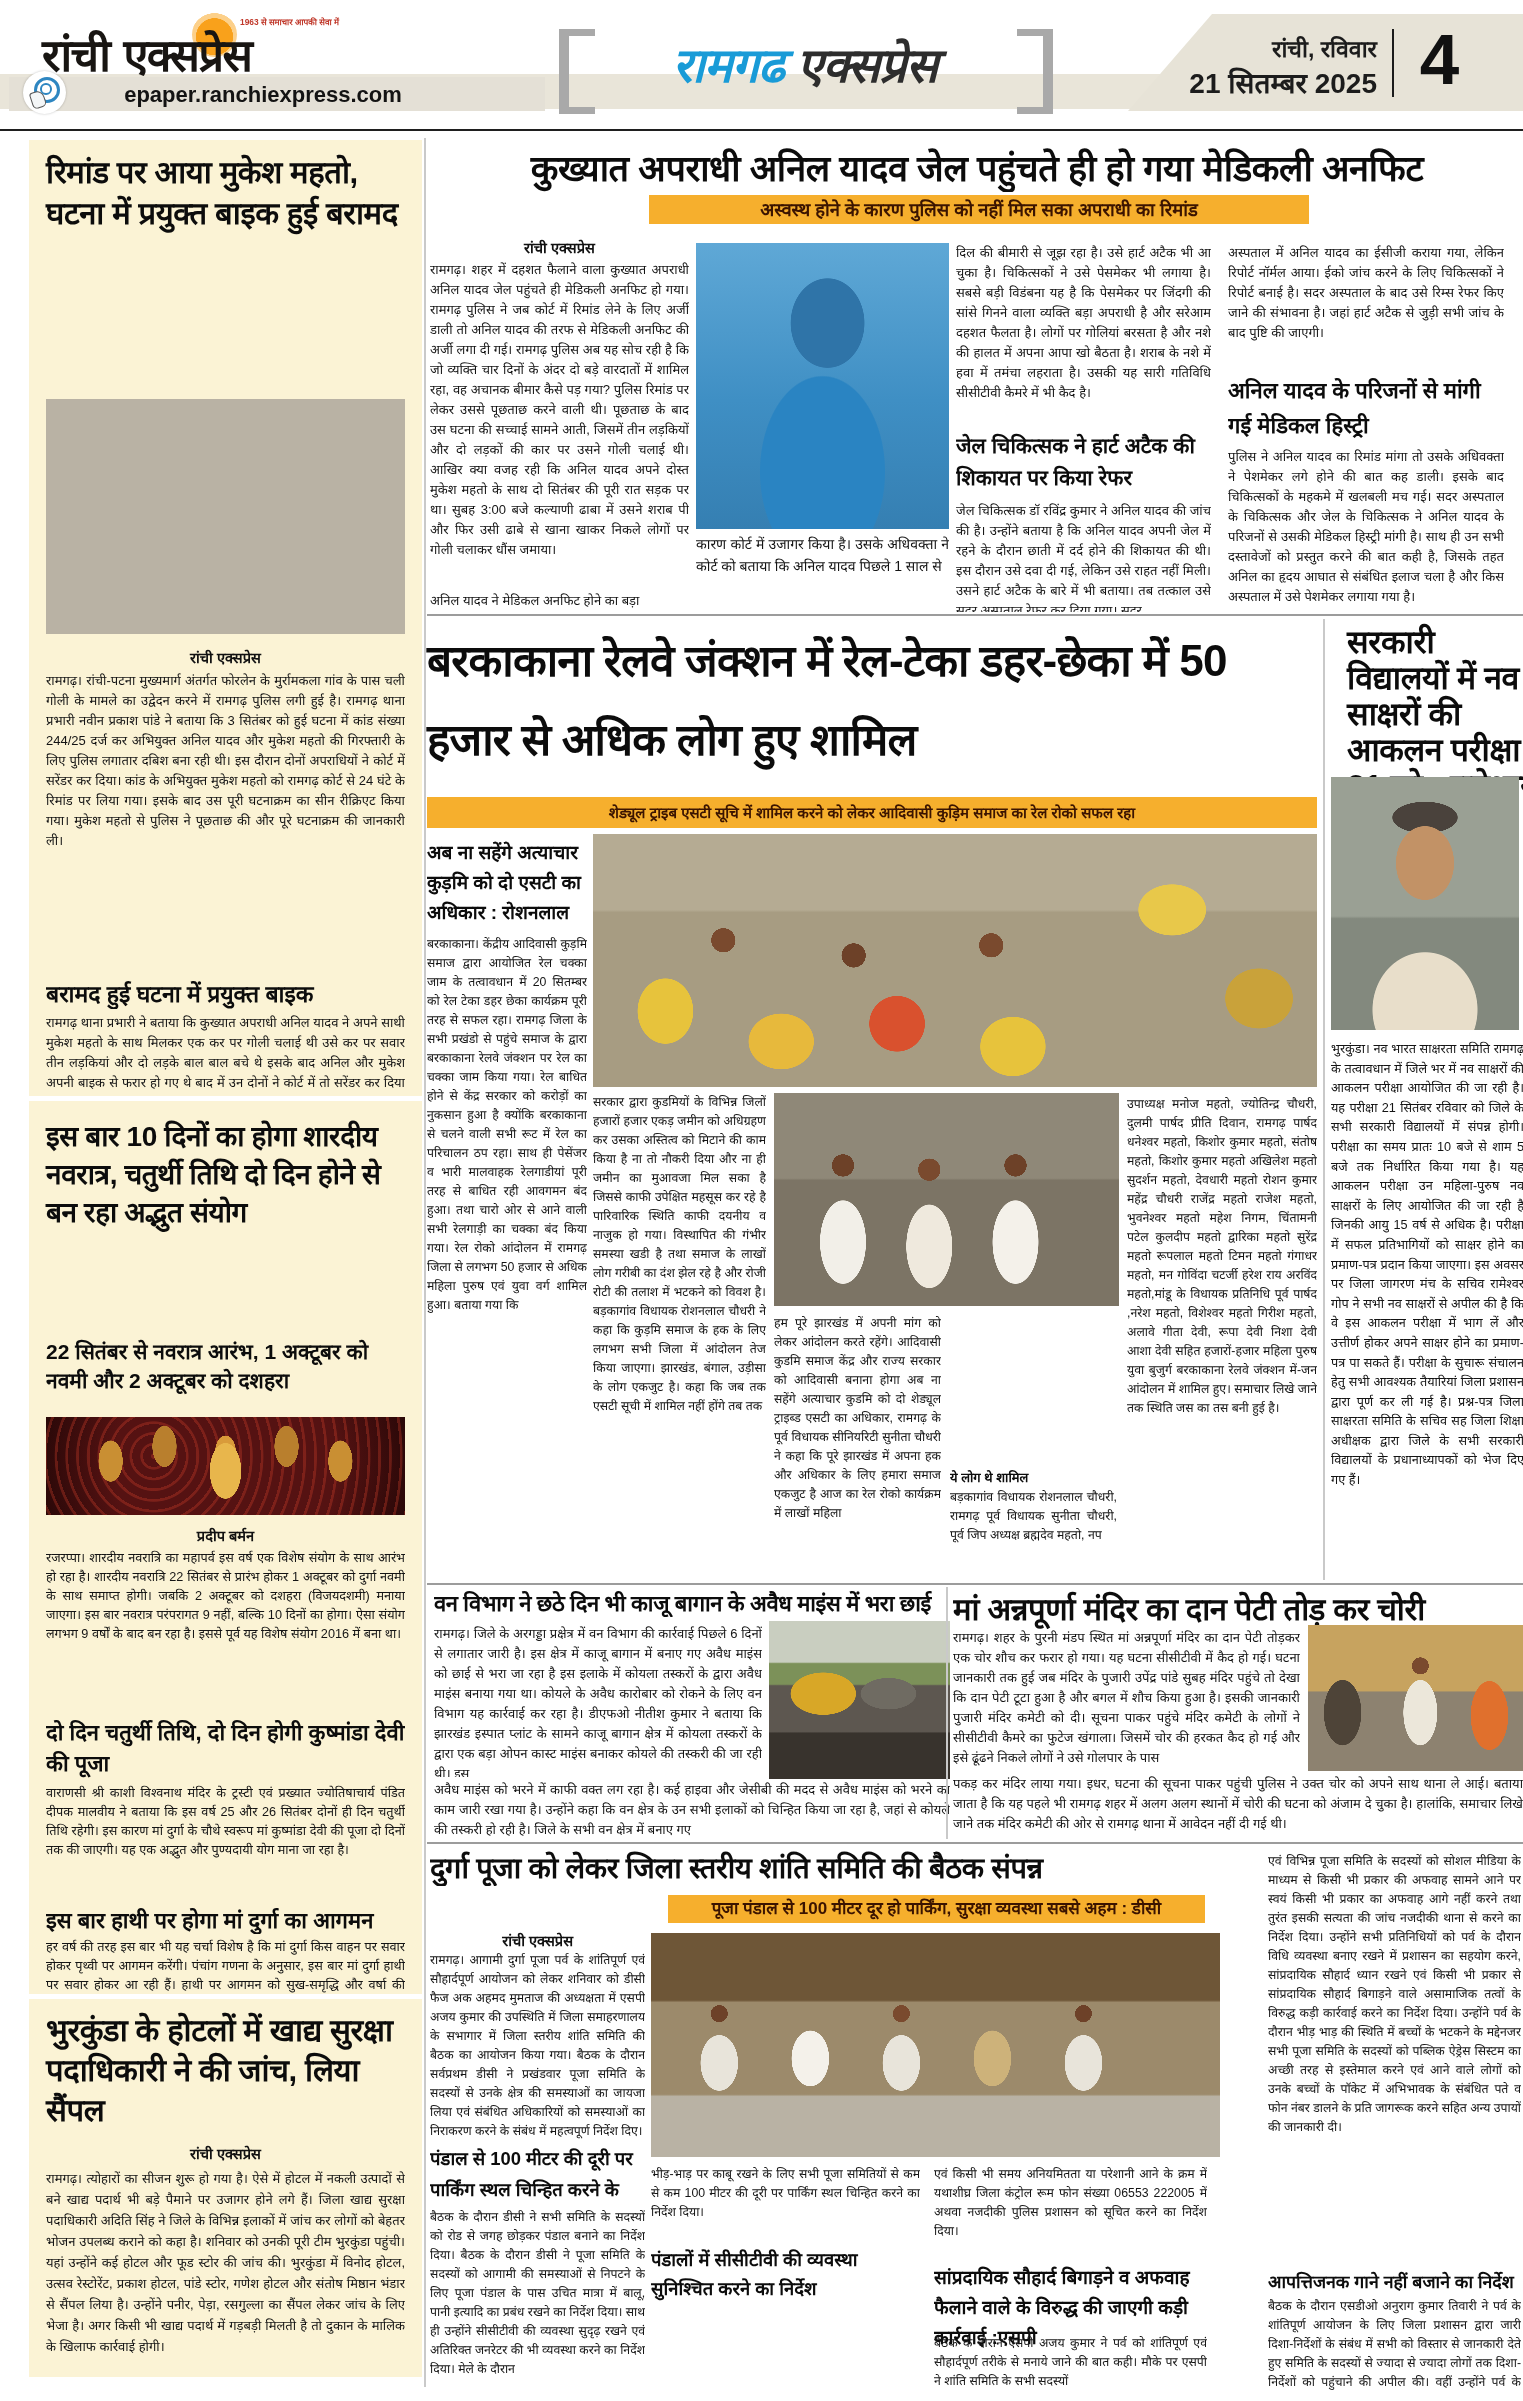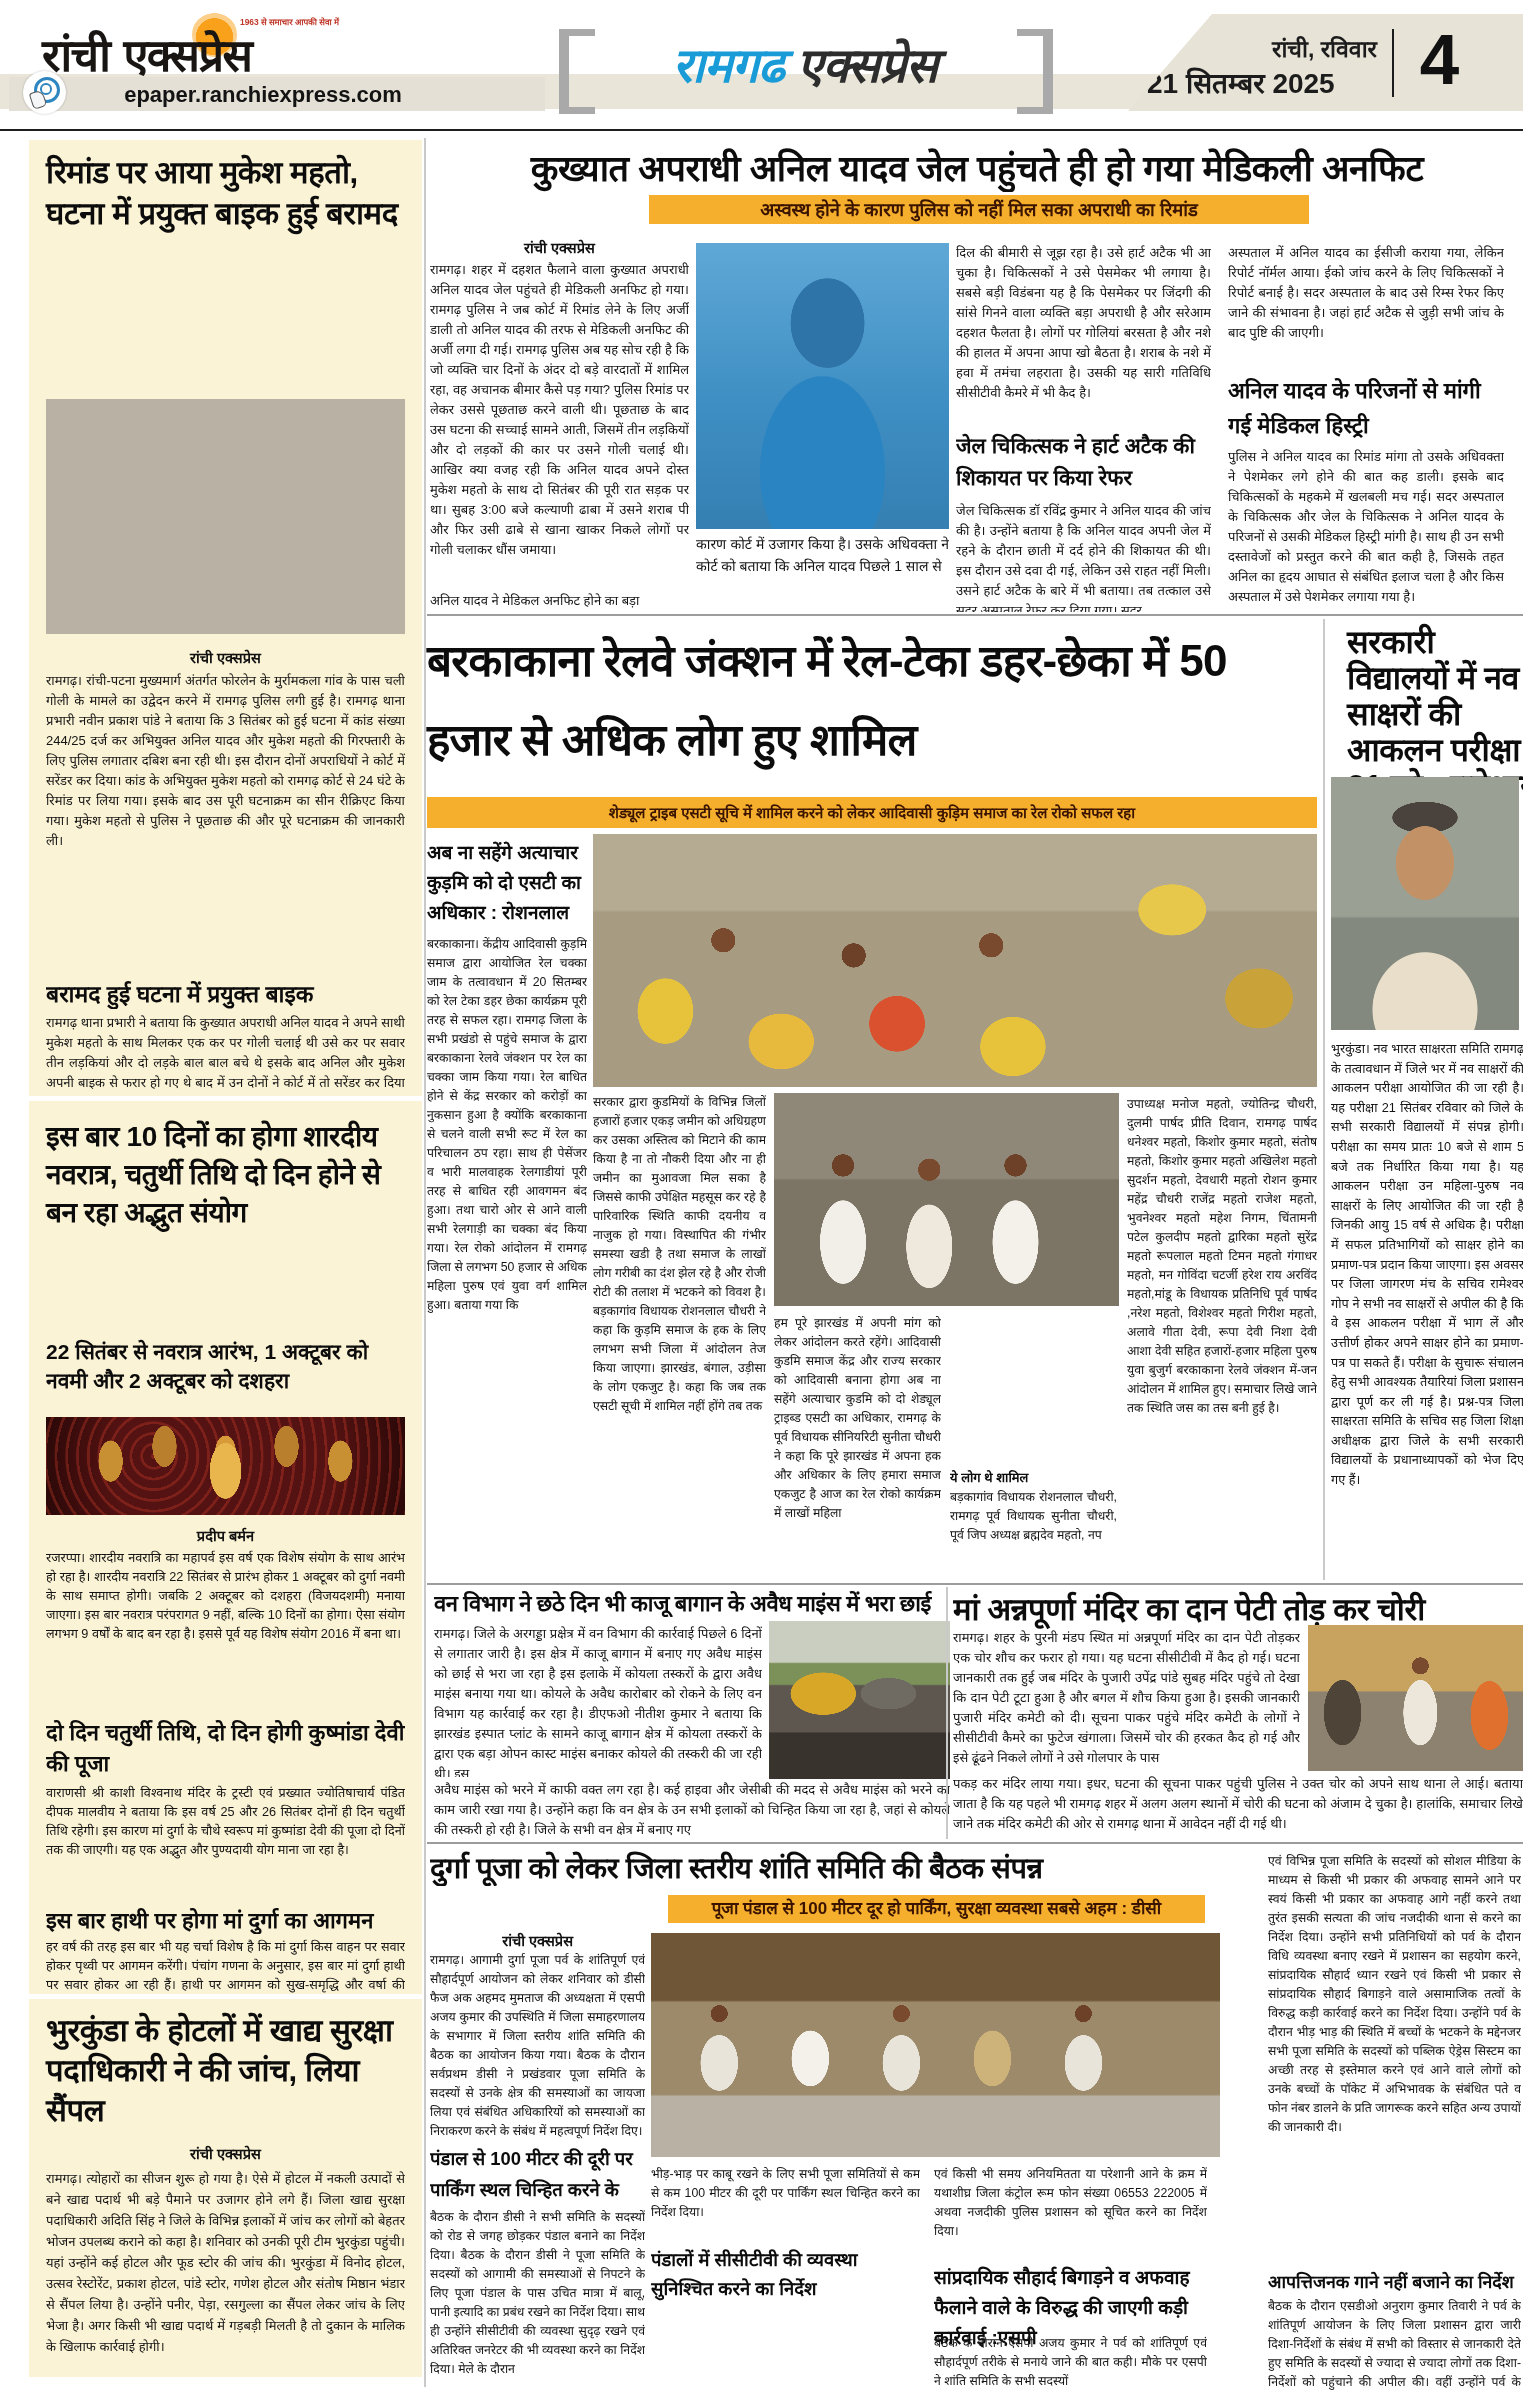--- a/index.html
+++ b/index.html
@@ -40,21 +40,21 @@
   <div class="abs" style="left:537px;top:7.7px;width:537px;height:104px;">
     <div class="abs" style="left:21.5px;top:21.5px;width:26px;height:71px;border-left:10.7px solid #a9a9a9;border-top:7px solid #a9a9a9;border-bottom:7px solid #a9a9a9;"></div>
     <div class="abs" style="right:21.5px;top:21.5px;width:26px;height:71px;border-right:10.7px solid #a9a9a9;border-top:7px solid #a9a9a9;border-bottom:7px solid #a9a9a9;"></div>
     <div class="abs" style="left:61px;top:23px;width:414px;text-align:center;font-weight:bold;font-size:48px;letter-spacing:-0.8px;font-style:italic;">
       <span style="color:#199bd7;">रामगढ</span><span style="color:#2d2d2d;"> एक्सप्रेस</span>
     </div>
   </div>
 
   <div class="abs" style="left:1128px;top:14px;width:395px;height:97px;background:#e7e3d7;clip-path:polygon(84px 0,395px 0,395px 97px,0 97px);">
     <div class="abs" style="right:146px;top:18.4px;width:215px;text-align:right;font-weight:bold;font-size:23px;color:#1c1c1c;">रांची, रविवार</div>
-    <div class="abs" style="right:146px;top:49px;width:230px;font-weight:bold;font-size:28px;color:#1c1c1c;">21 सितम्बर 2025</div>
+    <div class="abs" style="right:146px;top:49px;width:230px;text-align:right;font-weight:bold;font-size:28px;color:#1c1c1c;">21 सितम्बर 2025</div>
     <div class="abs" style="right:129px;top:15.3px;width:2.3px;height:68px;background:#1c1c1c;"></div>
     <div class="abs" style="right:45px;top:4.6px;width:77px;text-align:center;font-weight:bold;font-size:71px;color:#111;">4</div>
   </div>
 
   <div class="abs rule-h" style="left:0;top:129px;width:1523px;"></div>
 </div>
 
 <div class="abs rule-thin" style="left:424px;top:138px;height:2249px;background:#c9c9c9;"></div>
 
 <section class="abs cream" style="left:29px;top:140px;width:393px;height:956px;">

